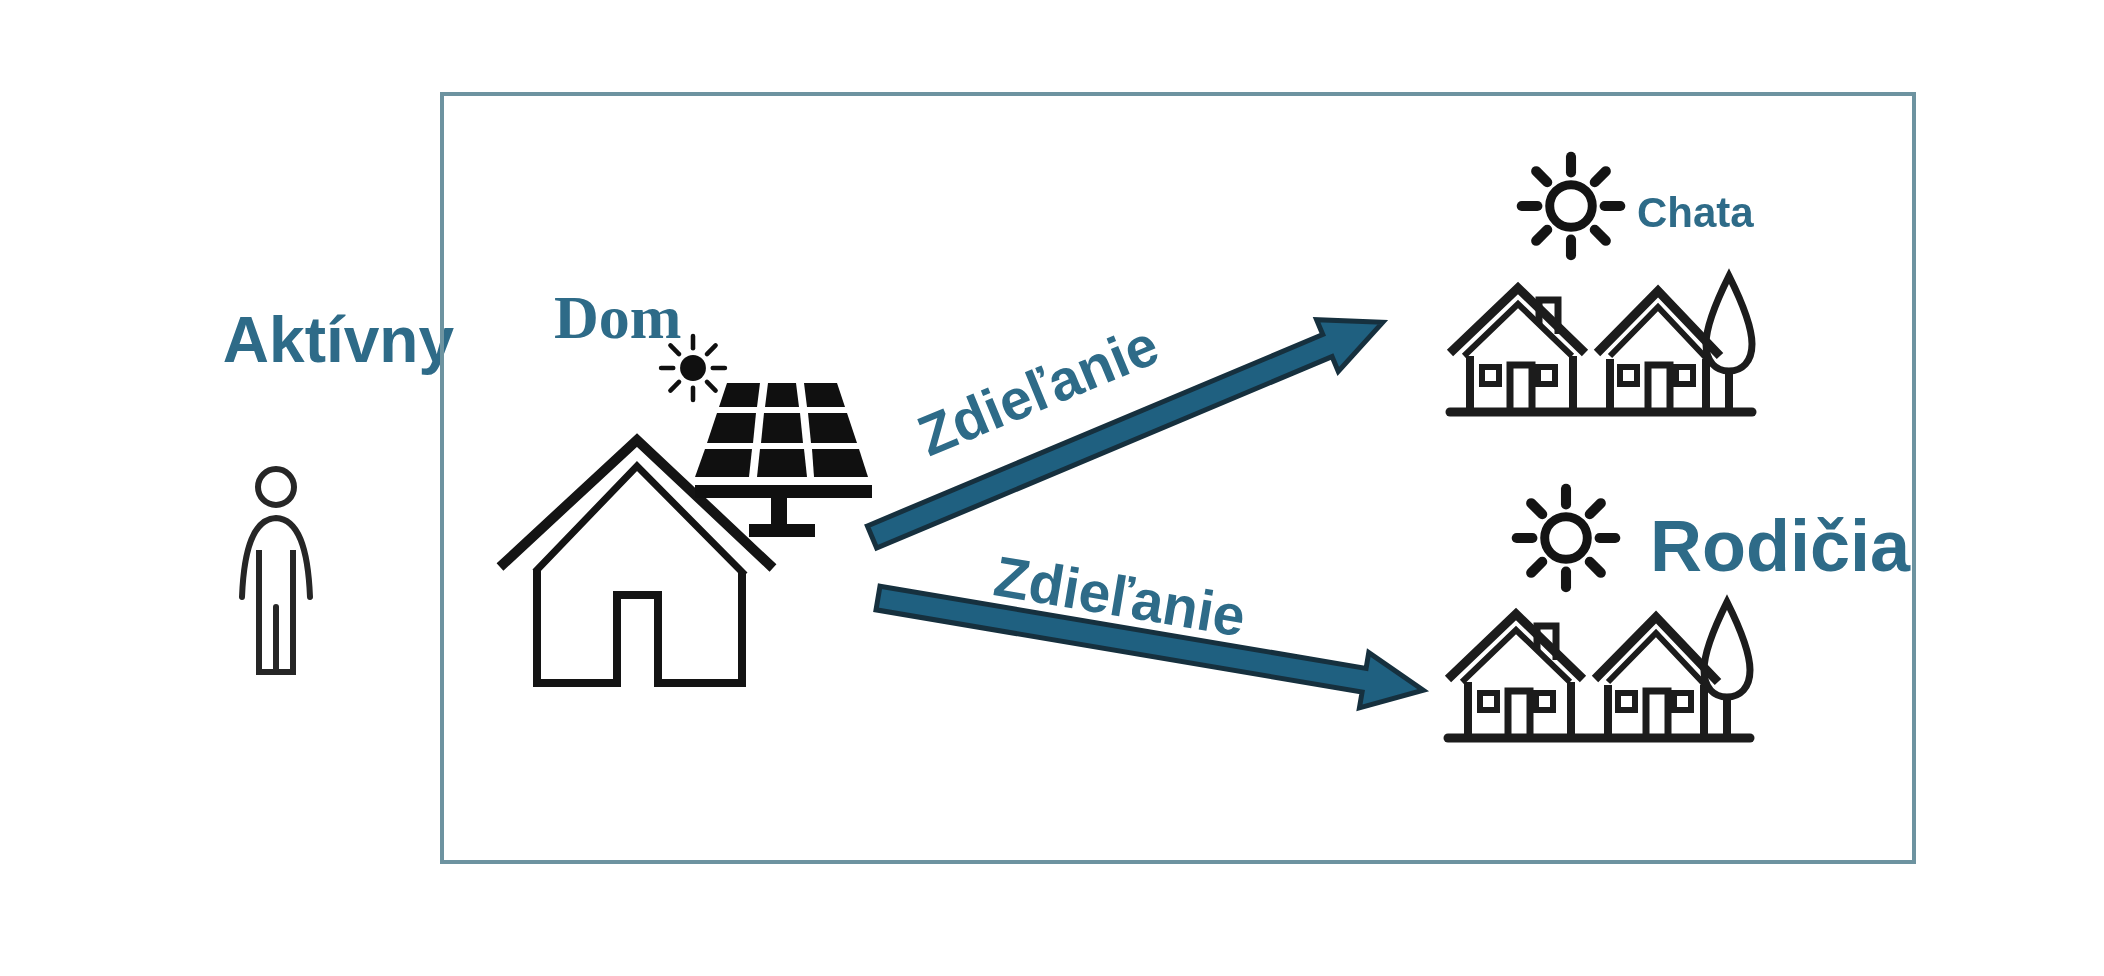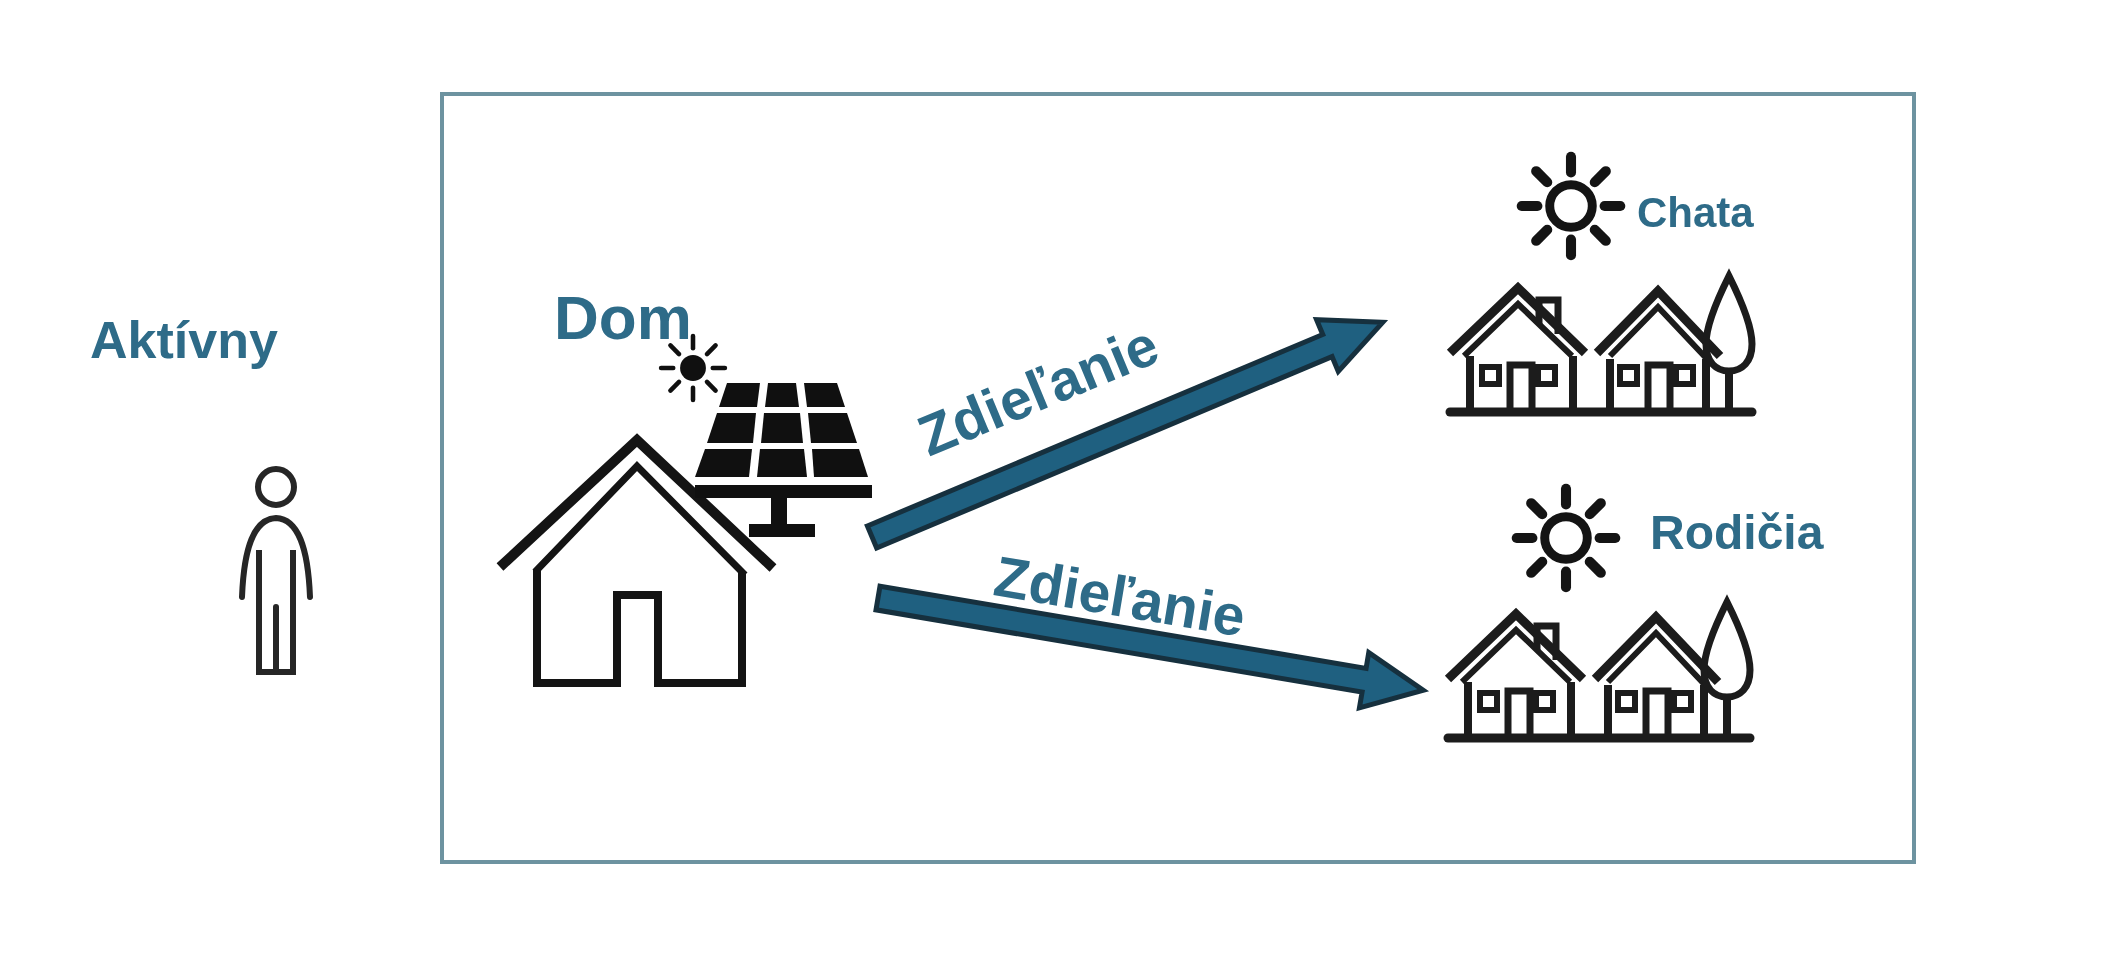--- a/index.html
+++ b/index.html
@@ -1,25 +1,25 @@
 <!DOCTYPE html>
 <html><head>
 <meta charset="utf-8">
 <style>
   html,body{margin:0;padding:0;background:#ffffff;}
   #canvas{
     position:relative;width:2104px;height:976px;background:#ffffff;overflow:hidden;
     font-family:"Liberation Sans", sans-serif;
   }
   .lbl{position:absolute;color:#2e6b88;font-weight:600;white-space:nowrap;}
-  .actor-label{left:90px;top:300px;width:364px;text-align:left;font-size:52px;line-height:80px;}
+  .actor-label{left:90px;top:300px;width:364px;text-align:right;font-size:64px;line-height:80px;}
   .actor-label span{display:block;}
-  .dom-label{left:554px;top:282px;font-size:62px;}
+  .dom-label{left:554px;top:282px;font-size:62px;font-family:Liberation Serif, serif;}
   .chata-label{left:1637px;top:180px;font-size:42px;margin-top:9px;}
-  .rodicia-label{left:1650px;top:505px;font-size:48px;}
+  .rodicia-label{left:1650px;top:505px;font-size:72px;}
   .flow-label{font-size:57px;transform-origin:center center;}
   .flow-label-1{left:1038px;top:390px;transform:translate(-50%,-50%) rotate(-22.5deg);}
   .flow-label-2{left:1120px;top:596px;transform:translate(-50%,-50%) rotate(9.5deg);}
   .frame-box{
     position:absolute;left:440px;top:92px;width:1476px;height:772px;
     border:4px solid #6d93a0;box-sizing:border-box;background:transparent;
   }
   .abs{position:absolute;}
   svg{display:block;overflow:visible;}
 </style>

